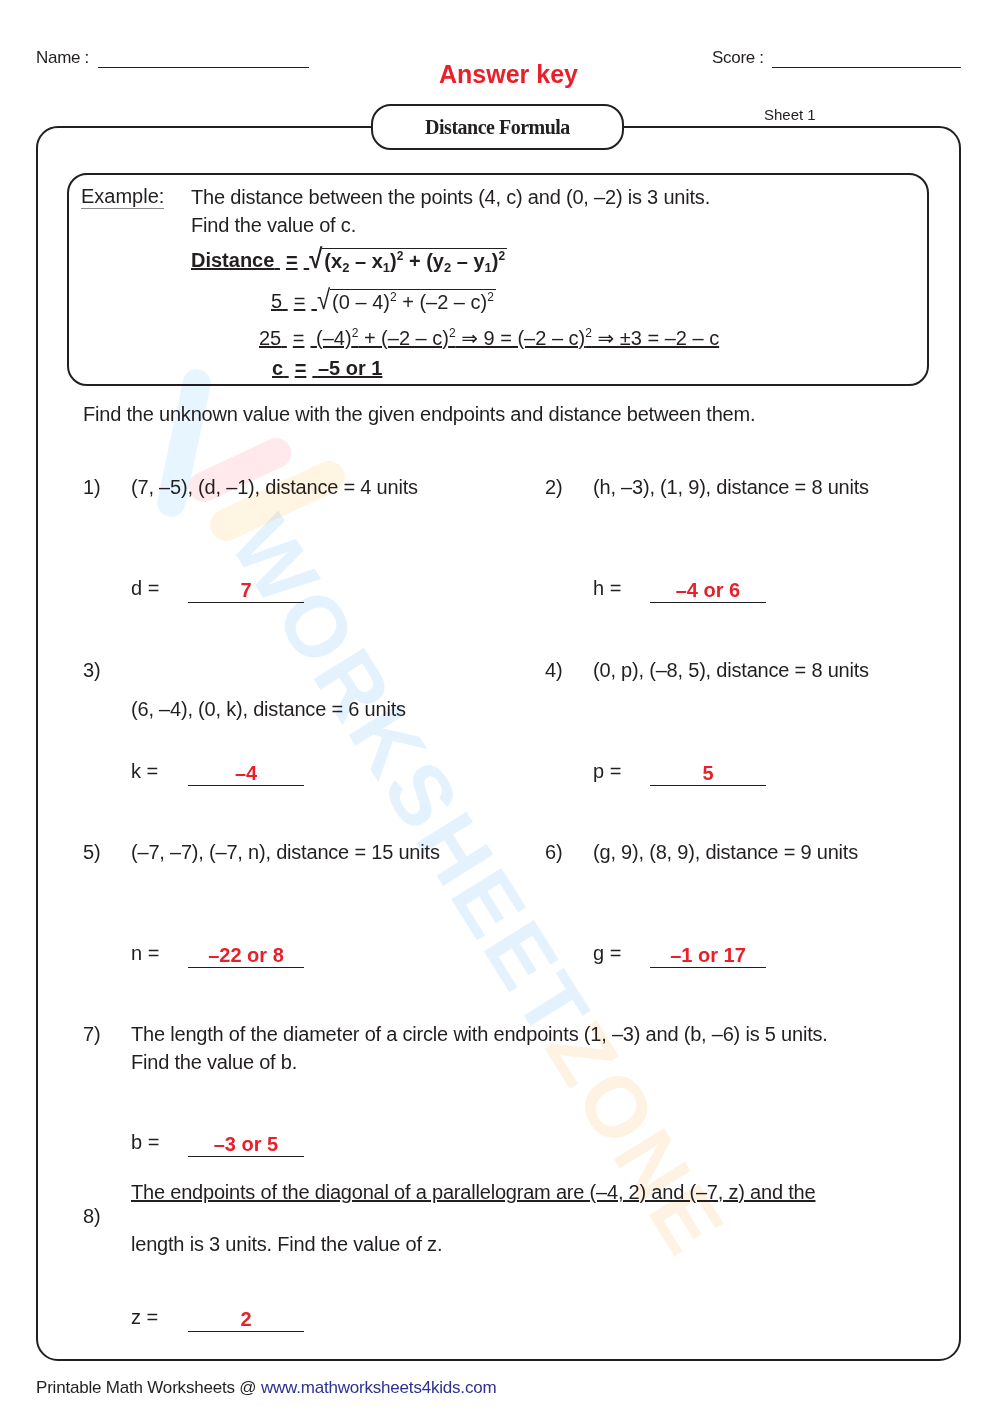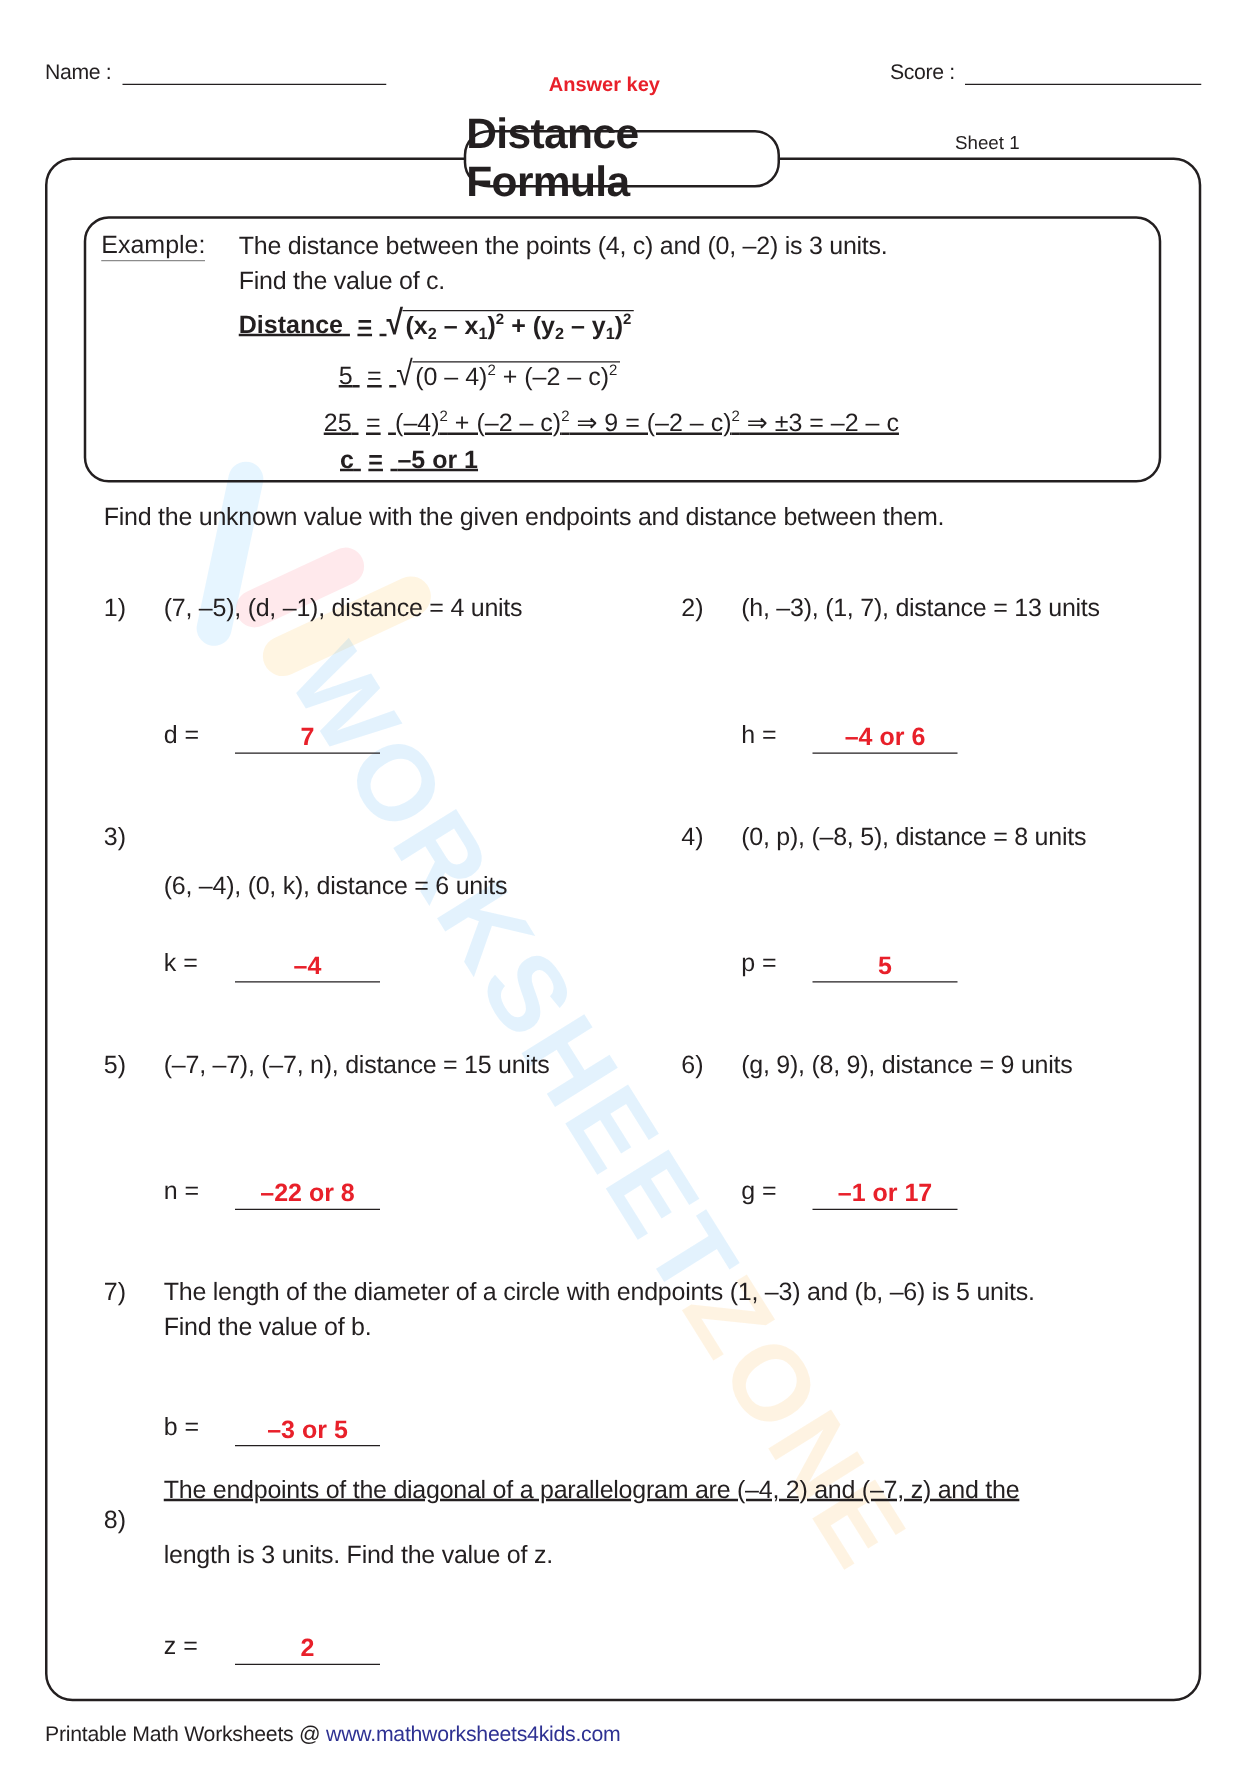--- a/index.html
+++ b/index.html
@@ -4,26 +4,26 @@
 <style>
   * { box-sizing: border-box; margin: 0; padding: 0; }
   html, body { width: 1000px; height: 1415px; background: #ffffff; overflow: hidden; }
   body { position: relative; font-family: "Liberation Sans", "DejaVu Sans", sans-serif; color: #231f20; }
 
   .abs { position: absolute; }
 
   
   .hdr-label { font-size: 17px; color: #231f20; letter-spacing: -0.3px; }
   .hdr-line { border-bottom: 1.5px solid #231f20; height: 1px; }
-  .answer-key { font-size: 16px; font-weight: bold; color: #e8202a; }
+  .answer-key { font-size: 25px; font-weight: bold; color: #e8202a; }
 
   
   .frame { left: 36px; top: 126px; width: 925px; height: 1235px; border: 2px solid #231f20; border-radius: 22px; }
   .title-pill { left: 371px; top: 104px; width: 253px; height: 46px; border: 2px solid #231f20; border-radius: 20px; background: #fff;
-                display: flex; align-items: center; justify-content: center; font-size: 34px; font-weight: bold; color: #231f20; letter-spacing: -0.5px; }
+                display: flex; align-items: center; justify-content: center; font-size: 20px; font-weight: bold; color: #231f20; letter-spacing: -0.5px; font-family: Liberation Serif, serif; }
   .sheet-label { left: 764px; top: 106px; font-size: 15px; color: #231f20; }
 
   
   .example-box { left: 67px; top: 173px; width: 862px; height: 213px; border: 2px solid #231f20; border-radius: 20px; background: transparent; }
   .ex-label { left: 81px; top: 184px; font-size: 20px; border-bottom: 1.5px solid #8c8c8c; line-height: 24px; color: #231f20; }
   .txt { font-size: 20px; color: #231f20; white-space: nowrap; letter-spacing: -0.2px; }
   .bold { font-weight: bold; }
   .math { font-size: 20px; white-space: nowrap; color: #231f20; text-decoration: underline; }
   .sqrt { display: inline-flex; align-items: flex-start; }
   .sqrt .rad { font-size: 24px; line-height: 22px; transform: scaleY(1.15); margin-right: 0; }
@@ -108,21 +108,21 @@
 
 <div>
   <span class="abs qnum" style="left:83px;top:476px;">1)</span>
   <span class="abs txt" style="left:131px;top:476px;">(7, –5),  (d, –1), distance = 4 units</span>
   <span class="abs answer-var" style="left:131px;top:577px;">d  =</span>
   <div class="abs answer-blank" style="left:188px;top:579px;">7</div>
 </div>
 
 <div>
   <span class="abs qnum" style="left:545px;top:476px;">2)</span>
-  <span class="abs txt" style="left:593px;top:476px;">(h, –3),  (1, 7), distance = 13 units</span>
+  <span class="abs txt" style="left:593px;top:476px;">(h, –3),  (1, 9), distance = 8 units</span>
   <span class="abs answer-var" style="left:593px;top:577px;">h  =</span>
   <div class="abs answer-blank" style="left:650px;top:579px;">–4 or 6</div>
 </div>
 
 <div>
   <span class="abs qnum" style="left:83px;top:659px;">3)</span>
   <span class="abs txt" style="left:131px;top:659px;margin-top:39px;">(6, –4),  (0, k), distance = 6 units</span>
   <span class="abs answer-var" style="left:131px;top:760px;">k  =</span>
   <div class="abs answer-blank" style="left:188px;top:762px;">–4</div>
 </div>

